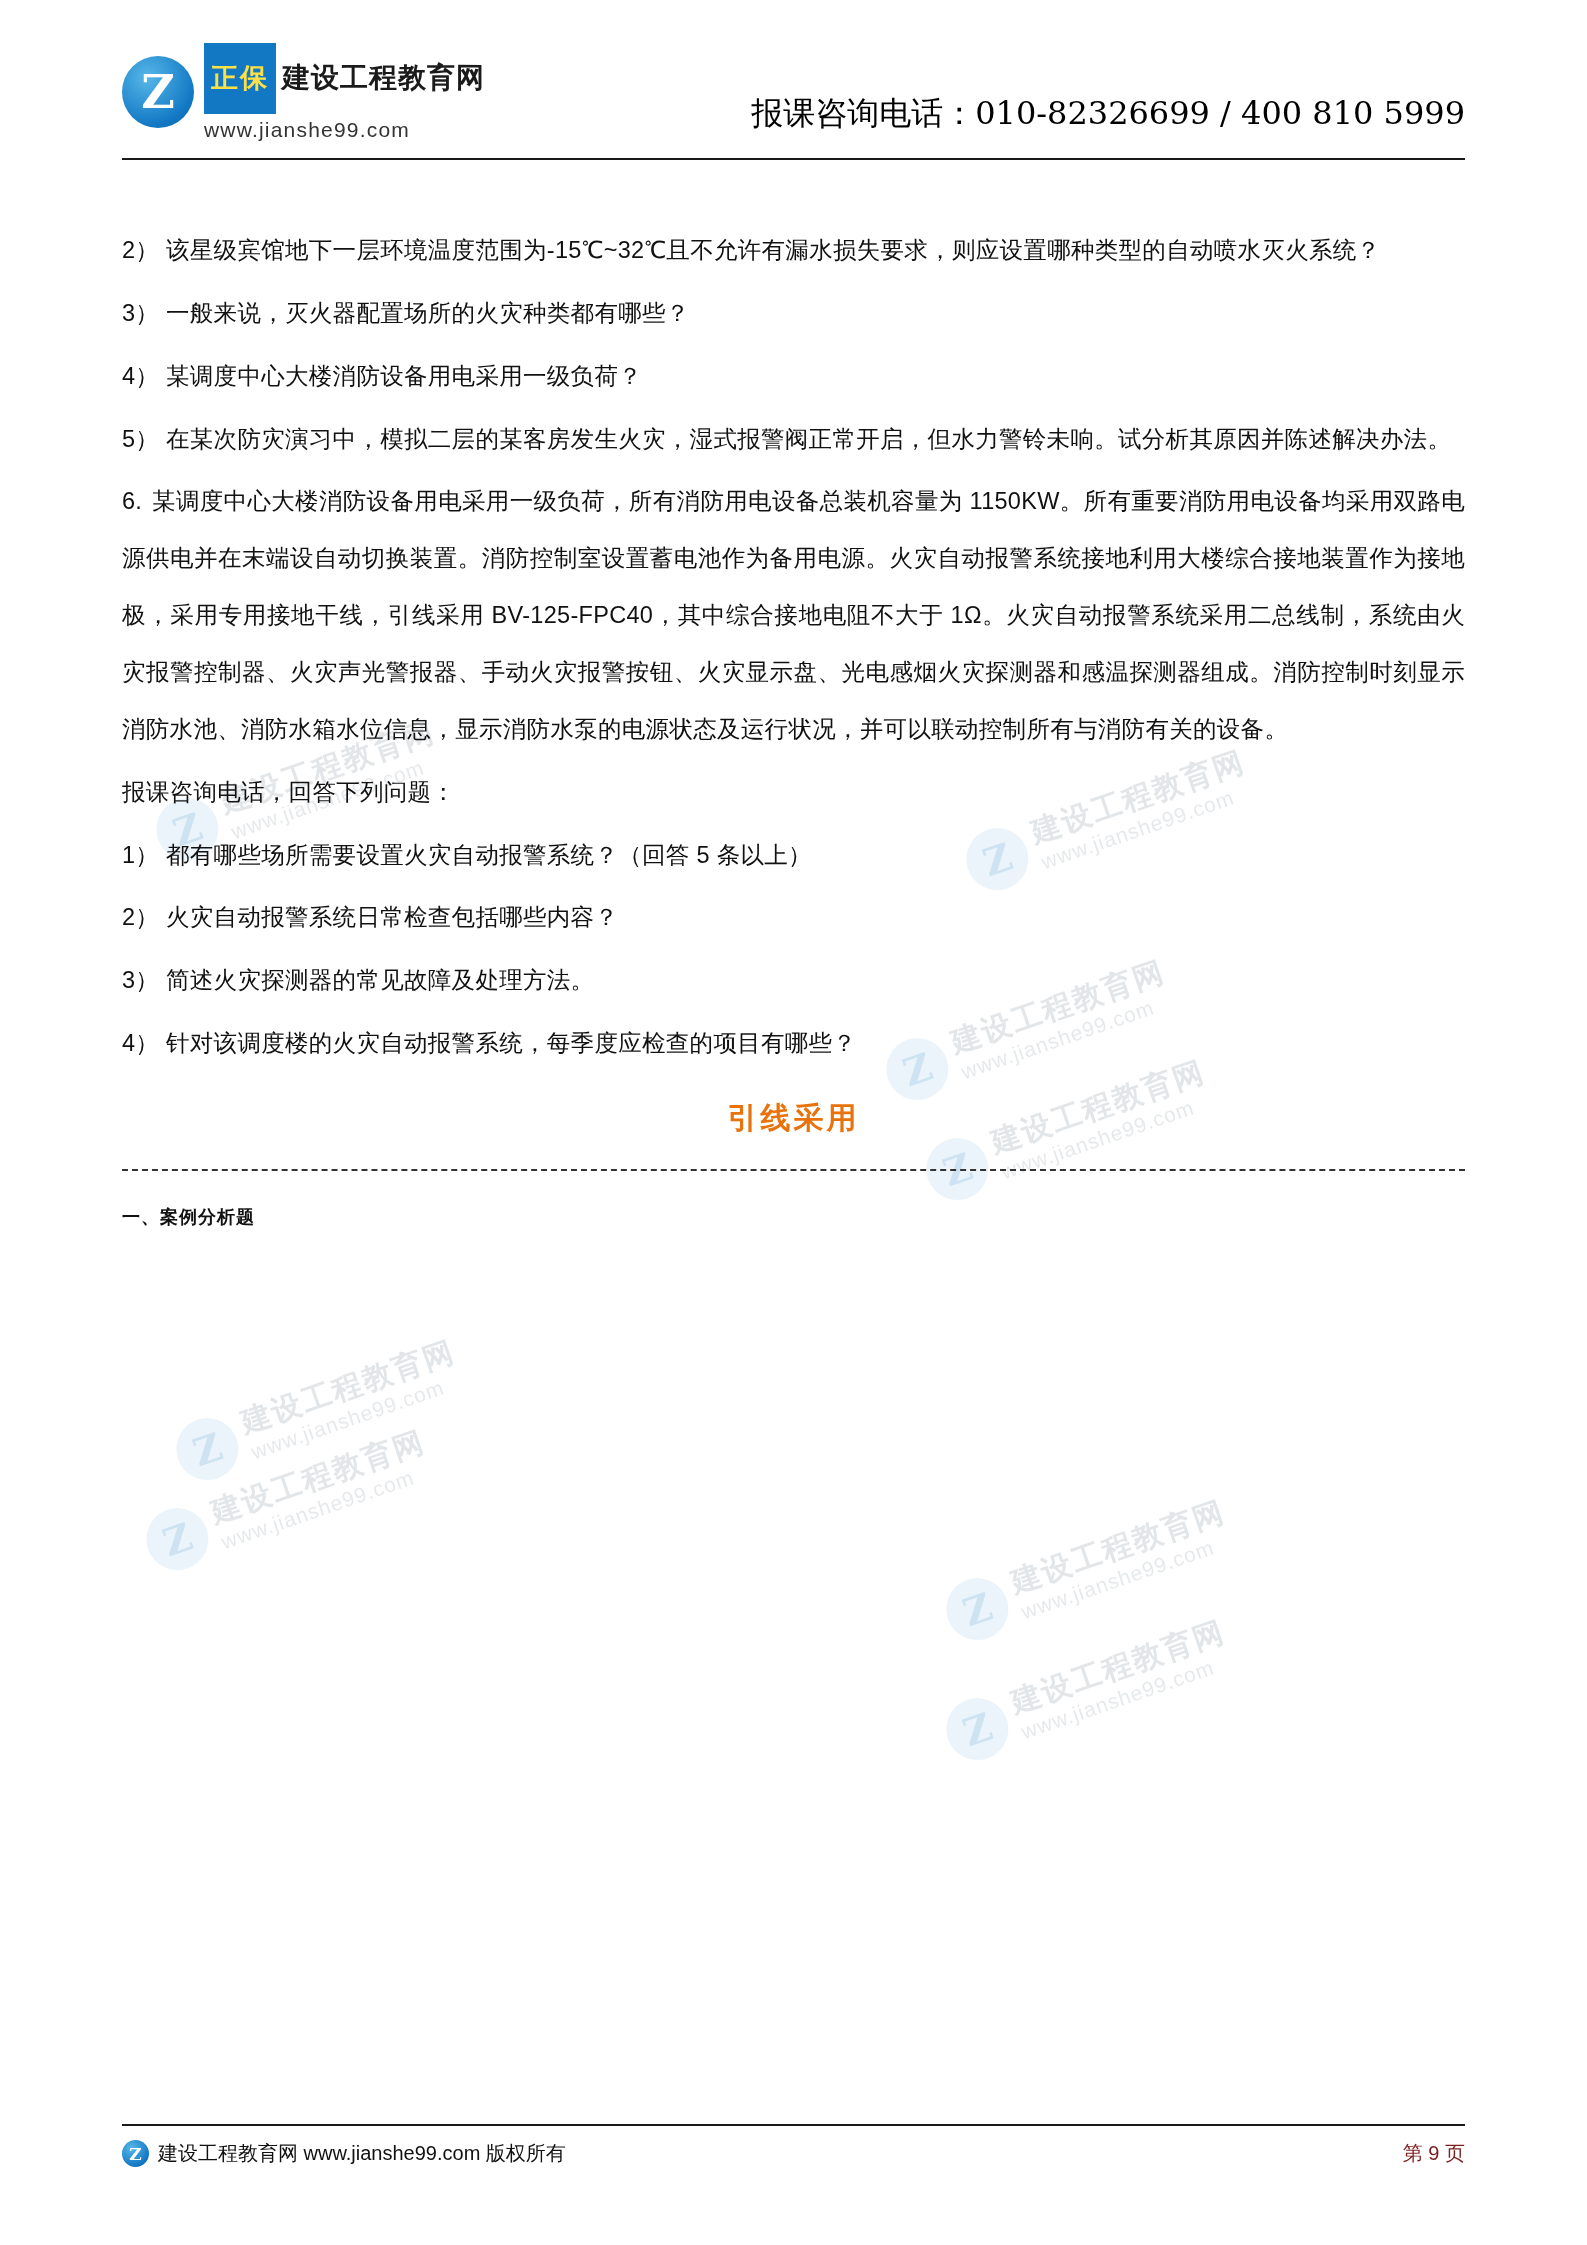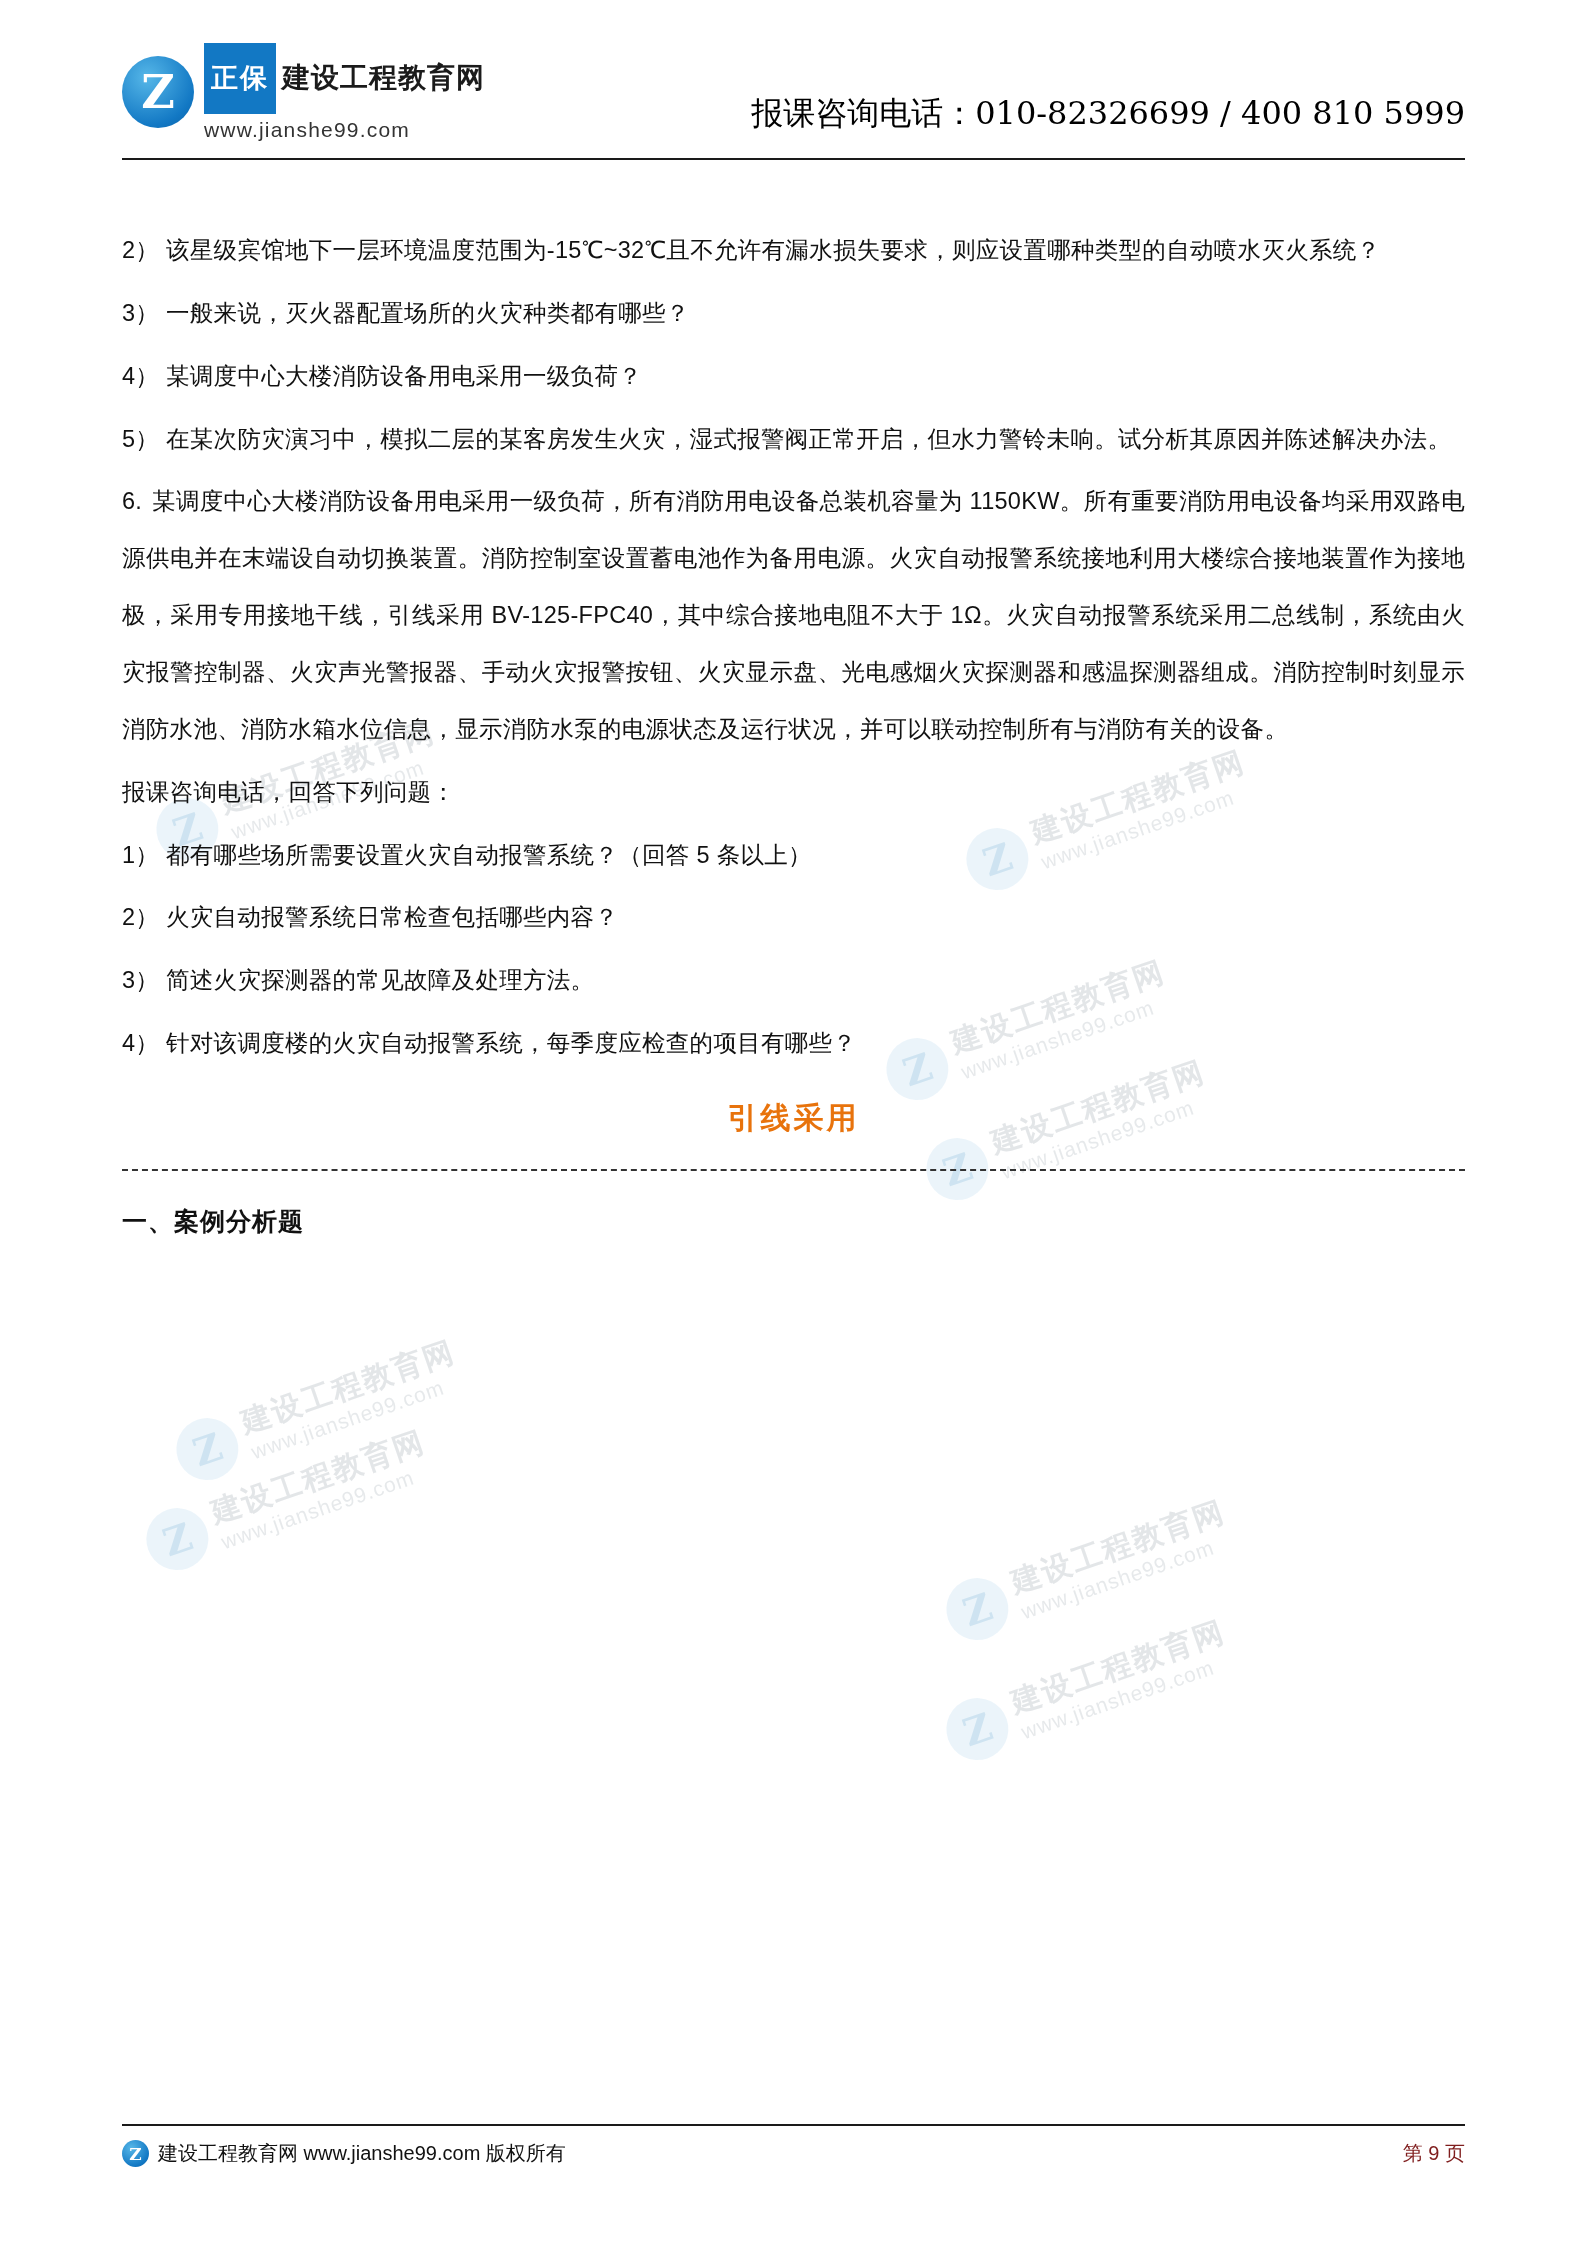--- a/index.html
+++ b/index.html
@@ -59,21 +59,21 @@
     justify-content: center;
     line-height: 1.15;
   }
   .logo-line1 {
     display: flex;
     align-items: center;
     gap: 6px;
   }
   .logo-zb {
     background: #1278c4;
-    color: #ffffff;
+    color: #fde047;
     font-size: 27px;
     font-weight: bold;
     padding: 20px 7px;
     letter-spacing: 2px;
   }
   .logo-jiao {
     color: #1a1a1a;
     font-size: 28px;
     font-weight: bold;
     letter-spacing: 1px;
@@ -123,21 +123,21 @@
     font-weight: bold;
     letter-spacing: 3px;
     margin: 26px 0 30px 0;
   }
   .dashed-sep {
     border-top: 2px dashed #333333;
     margin: 10px 0 34px 0;
     height: 0;
   }
   .section-head {
-    font-size: 25px;
+    font-size: 18px;
     font-weight: bold;
     color: #111111;
     letter-spacing: 1px;
     margin: 0;
   }
 
   
   .footer {
     position: absolute;
     left: 122px;

